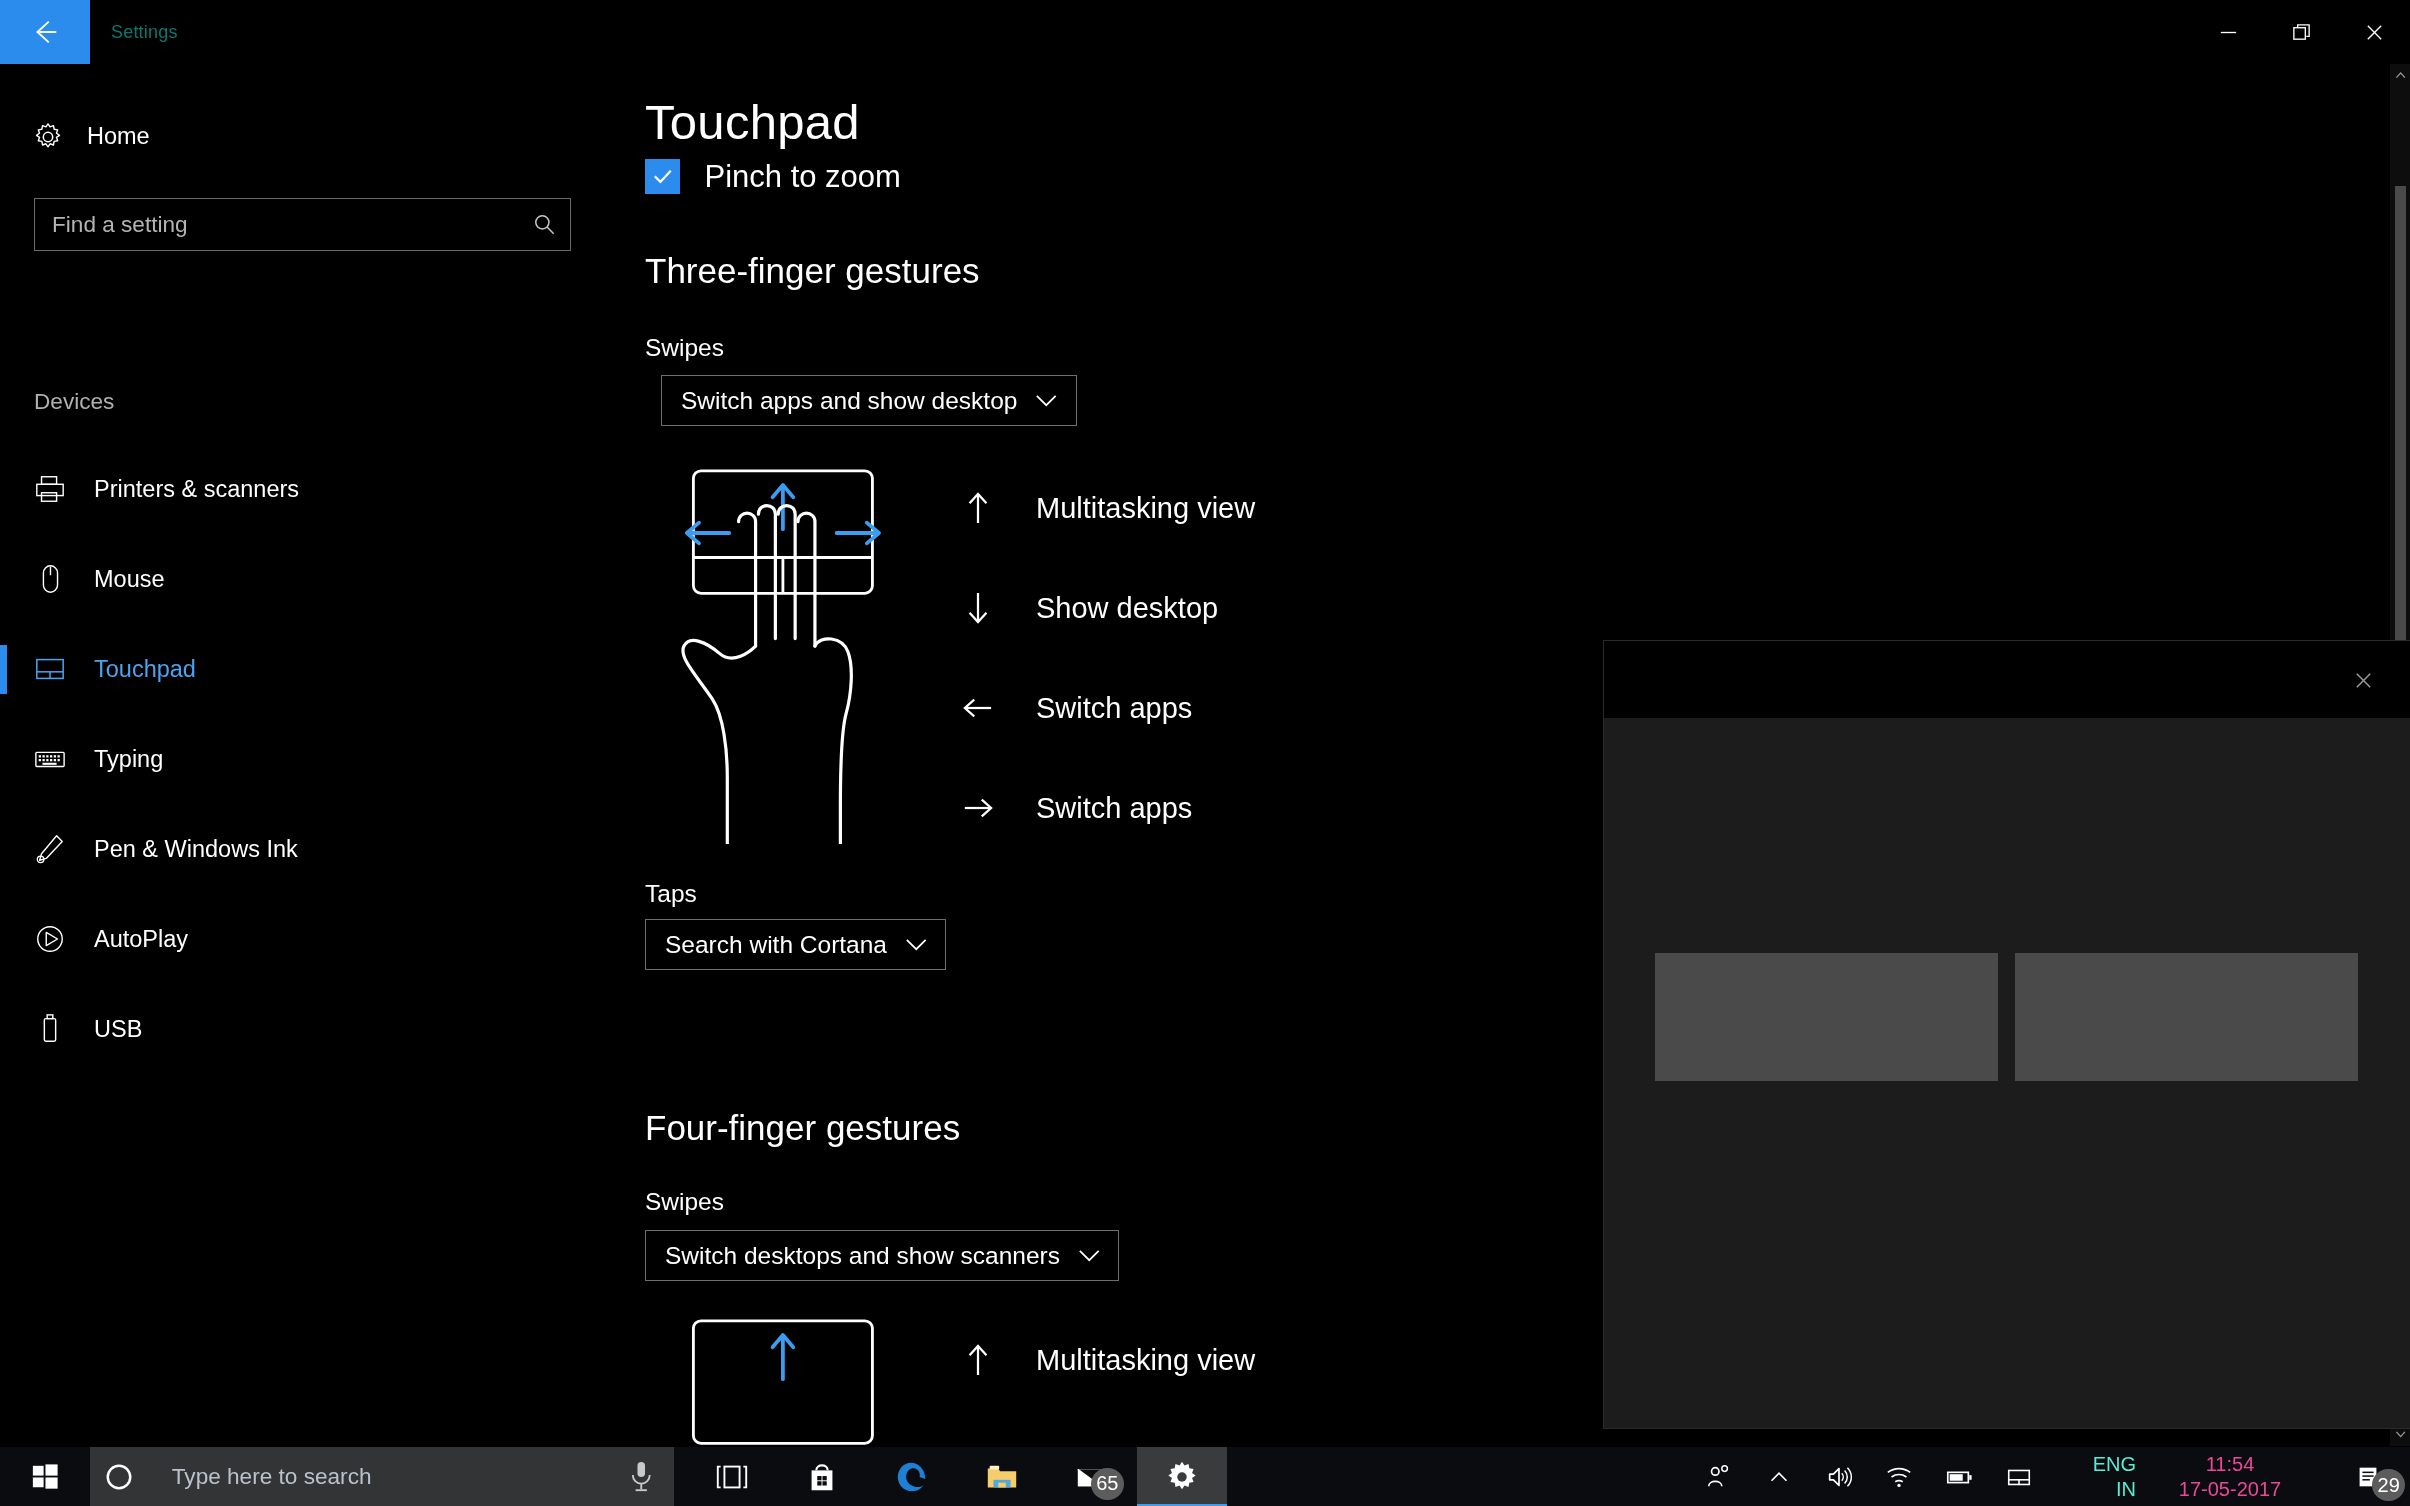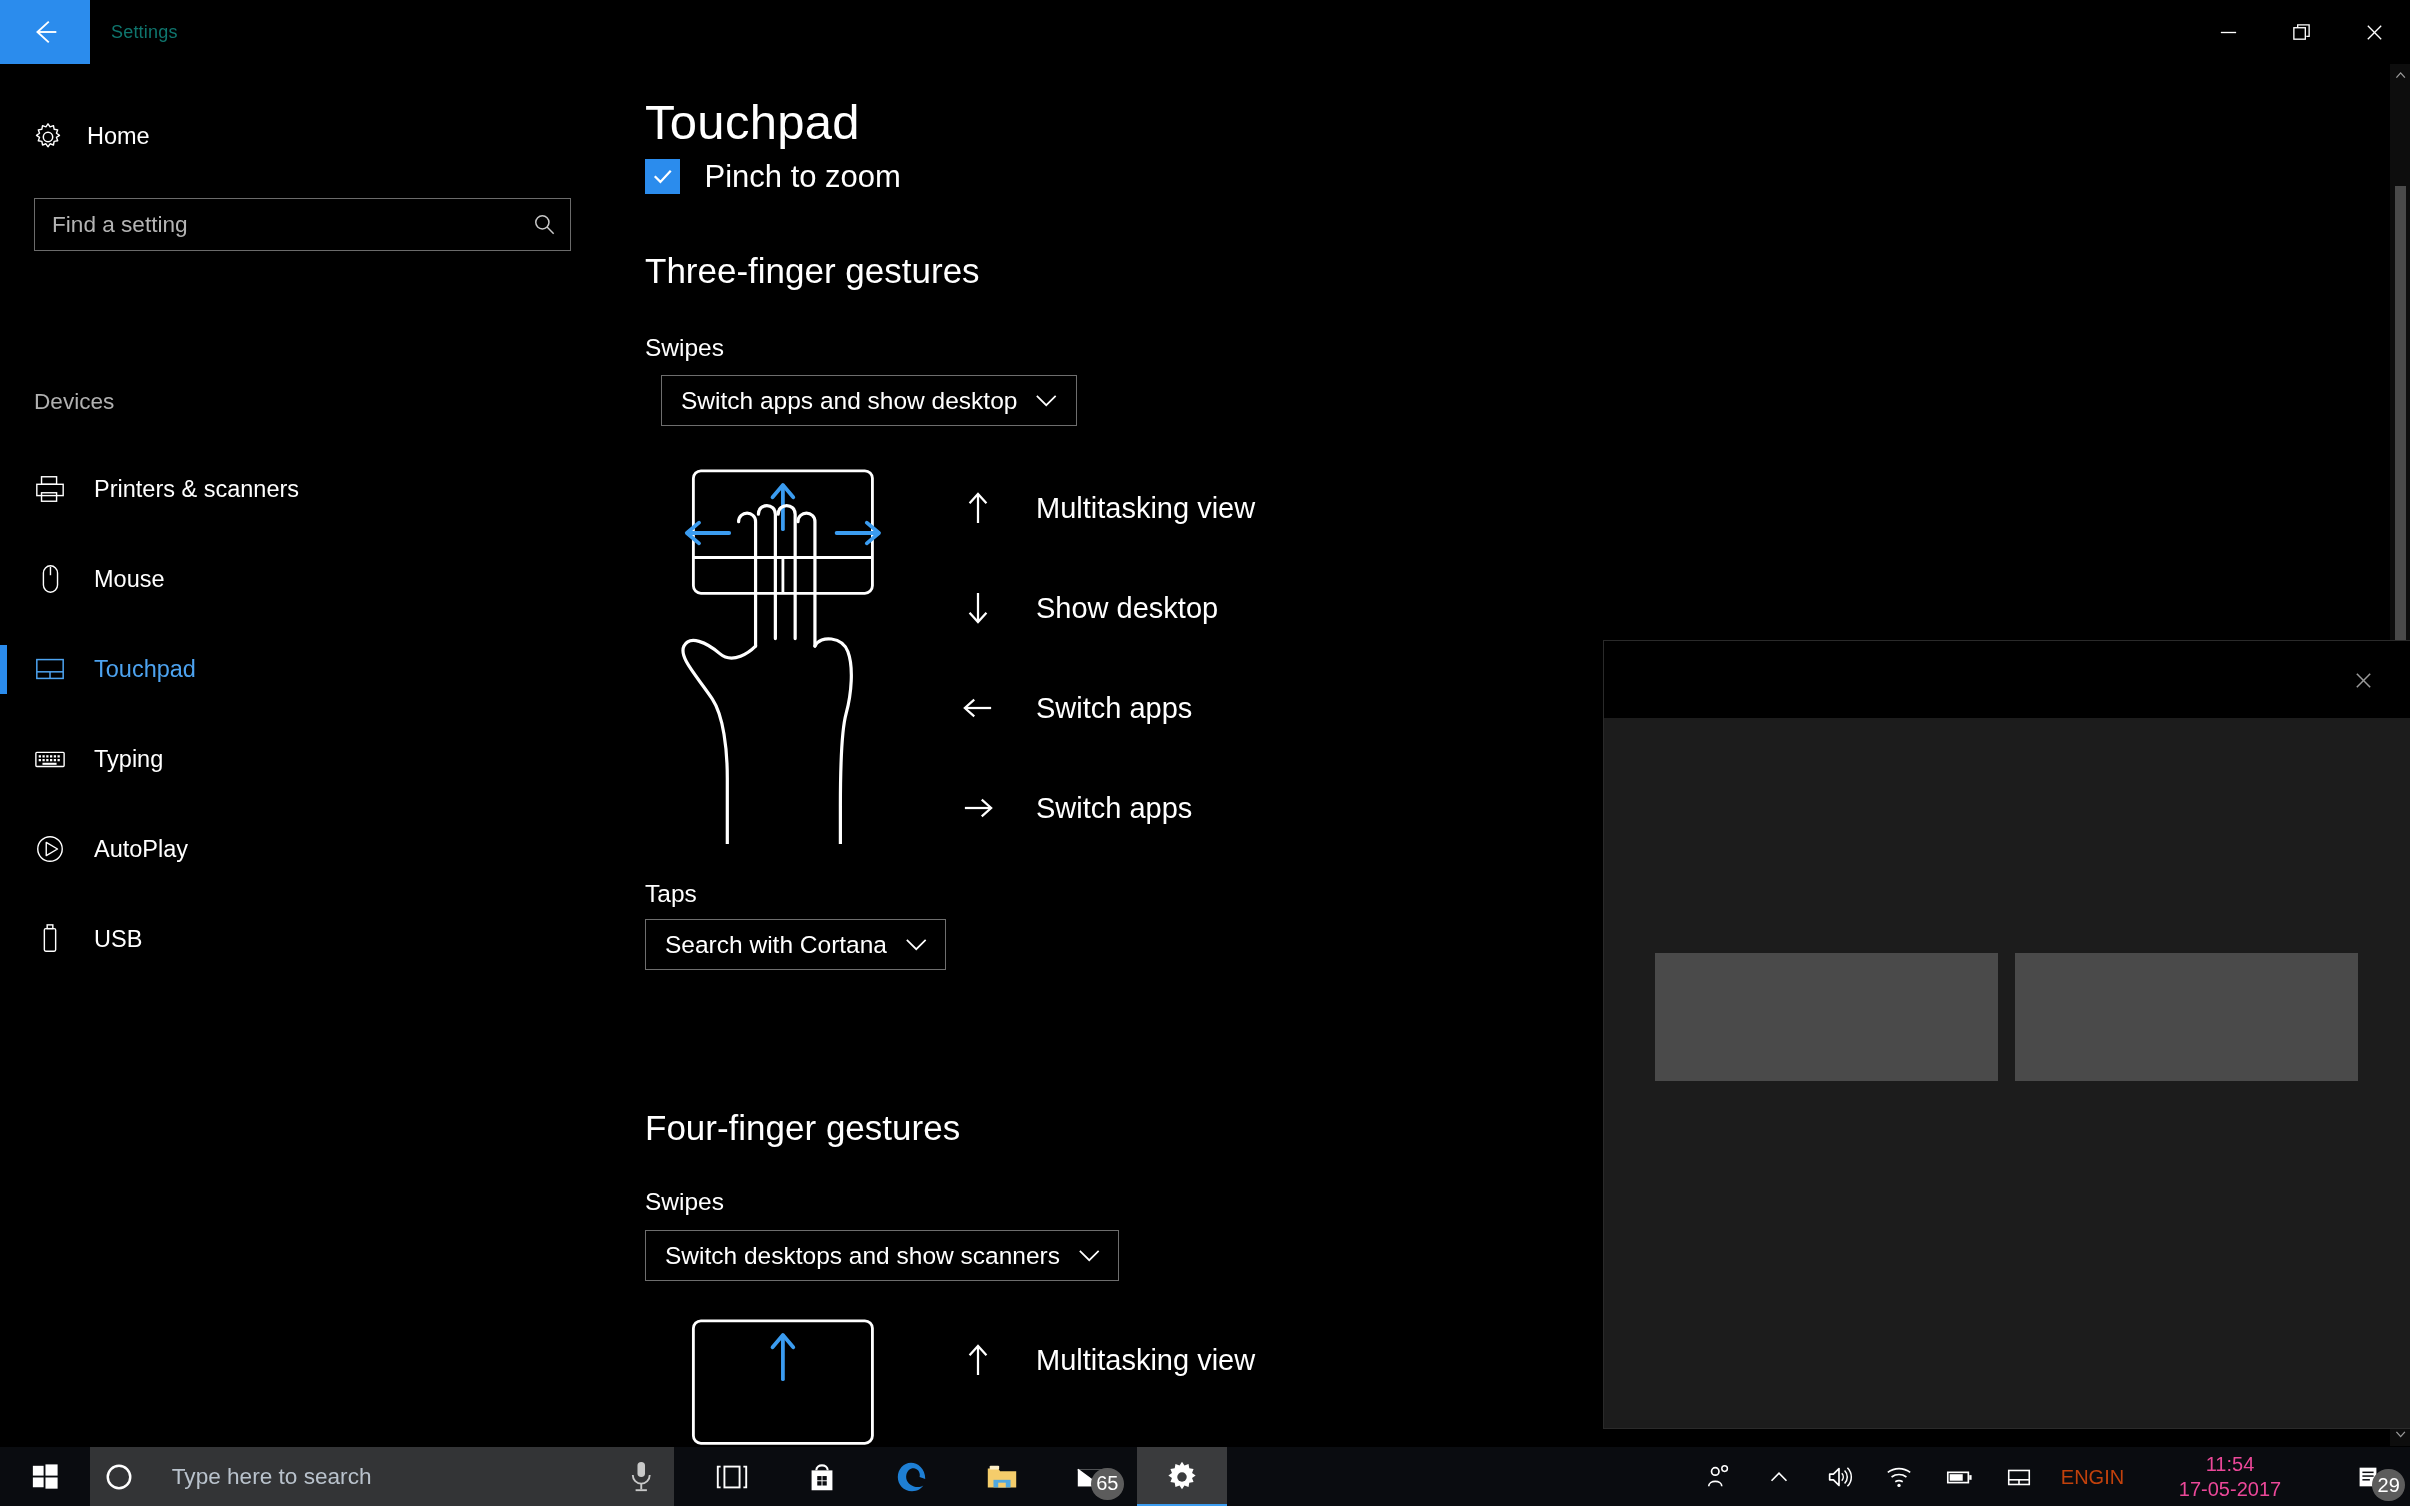--- a/index.html
+++ b/index.html
@@ -151,22 +151,22 @@
   .badge {
     position:absolute; right:13px; bottom:7.5px; min-width:32px; height:32px;
     border-radius:16px; background:#5c5c5c; color:#fff; font-size:20px;
     display:flex; align-items:center; justify-content:center; padding:0 5.6px;
   }
 
   .tray { position:absolute; right:0; top:0; height:60px; display:flex; align-items:center; }
   .tray-ic { width:60px; height:60px; display:flex; align-items:center; justify-content:center; }
   .tray-ic svg { width:28px; height:28px; }
   .tray-lang {
-    width:87px; height:60px; display:flex; flex-direction:row;
-    align-items:center; justify-content:center; color:#c2410c; font-size:20px; line-height:1.25;
+    width:87px; height:60px; display:flex; flex-direction:column;
+    align-items:flex-end; justify-content:center; color:#5eead4; font-size:20px; line-height:1.25;
   }
   .tray-clock {
     width:188px; height:60px; display:flex; flex-direction:column;
     align-items:center; justify-content:center; color:#ec4899; font-size:20px; line-height:1.25;
   }
   .tray-notif { width:87px; height:60px; display:flex; align-items:center; justify-content:center; position:relative; }
   .tray-notif svg { width:28px; height:28px; }
   .tray-notif .badge { right:5.6px; bottom:5.6px; }
 </style>
 </head>
@@ -280,20 +280,29 @@
                 <rect x="17" y="17" width="2.4" height="2.4"></rect>
               <rect x="21" y="17" width="2.4" height="2.4"></rect>
                 <rect x="25" y="17" width="2.4" height="2.4"></rect>
               <rect x="9" y="21" width="15" height="2.2"></rect>
             </g>
           </svg>
         </span>
         <span class="nlbl">Typing</span>
       </div>
 
+      <div class="navitem">
+        <span class="nic">
+          <svg viewBox="0 0 34 34">
+            <path d="M24 3 L30 9 L13 27 L6 29 L8 22 Z" fill="none" stroke="#fff" stroke-width="1.5" stroke-linejoin="round"></path>
+            <circle cx="7" cy="28" r="3.5" fill="none" stroke="#fff" stroke-width="1.4"></circle>
+          </svg>
+        </span>
+        <span class="nlbl">Pen &amp; Windows Ink</span>
+      </div>
 
       <div class="navitem">
         <span class="nic">
           <svg viewBox="0 0 34 34">
             <circle cx="17" cy="17" r="13" fill="none" stroke="#fff" stroke-width="1.5"></circle>
             <path d="M13 10 L25 17 L13 24 Z" fill="none" stroke="#fff" stroke-width="1.5" stroke-linejoin="round"></path>
           </svg>
         </span>
         <span class="nlbl">AutoPlay</span>
       </div>

